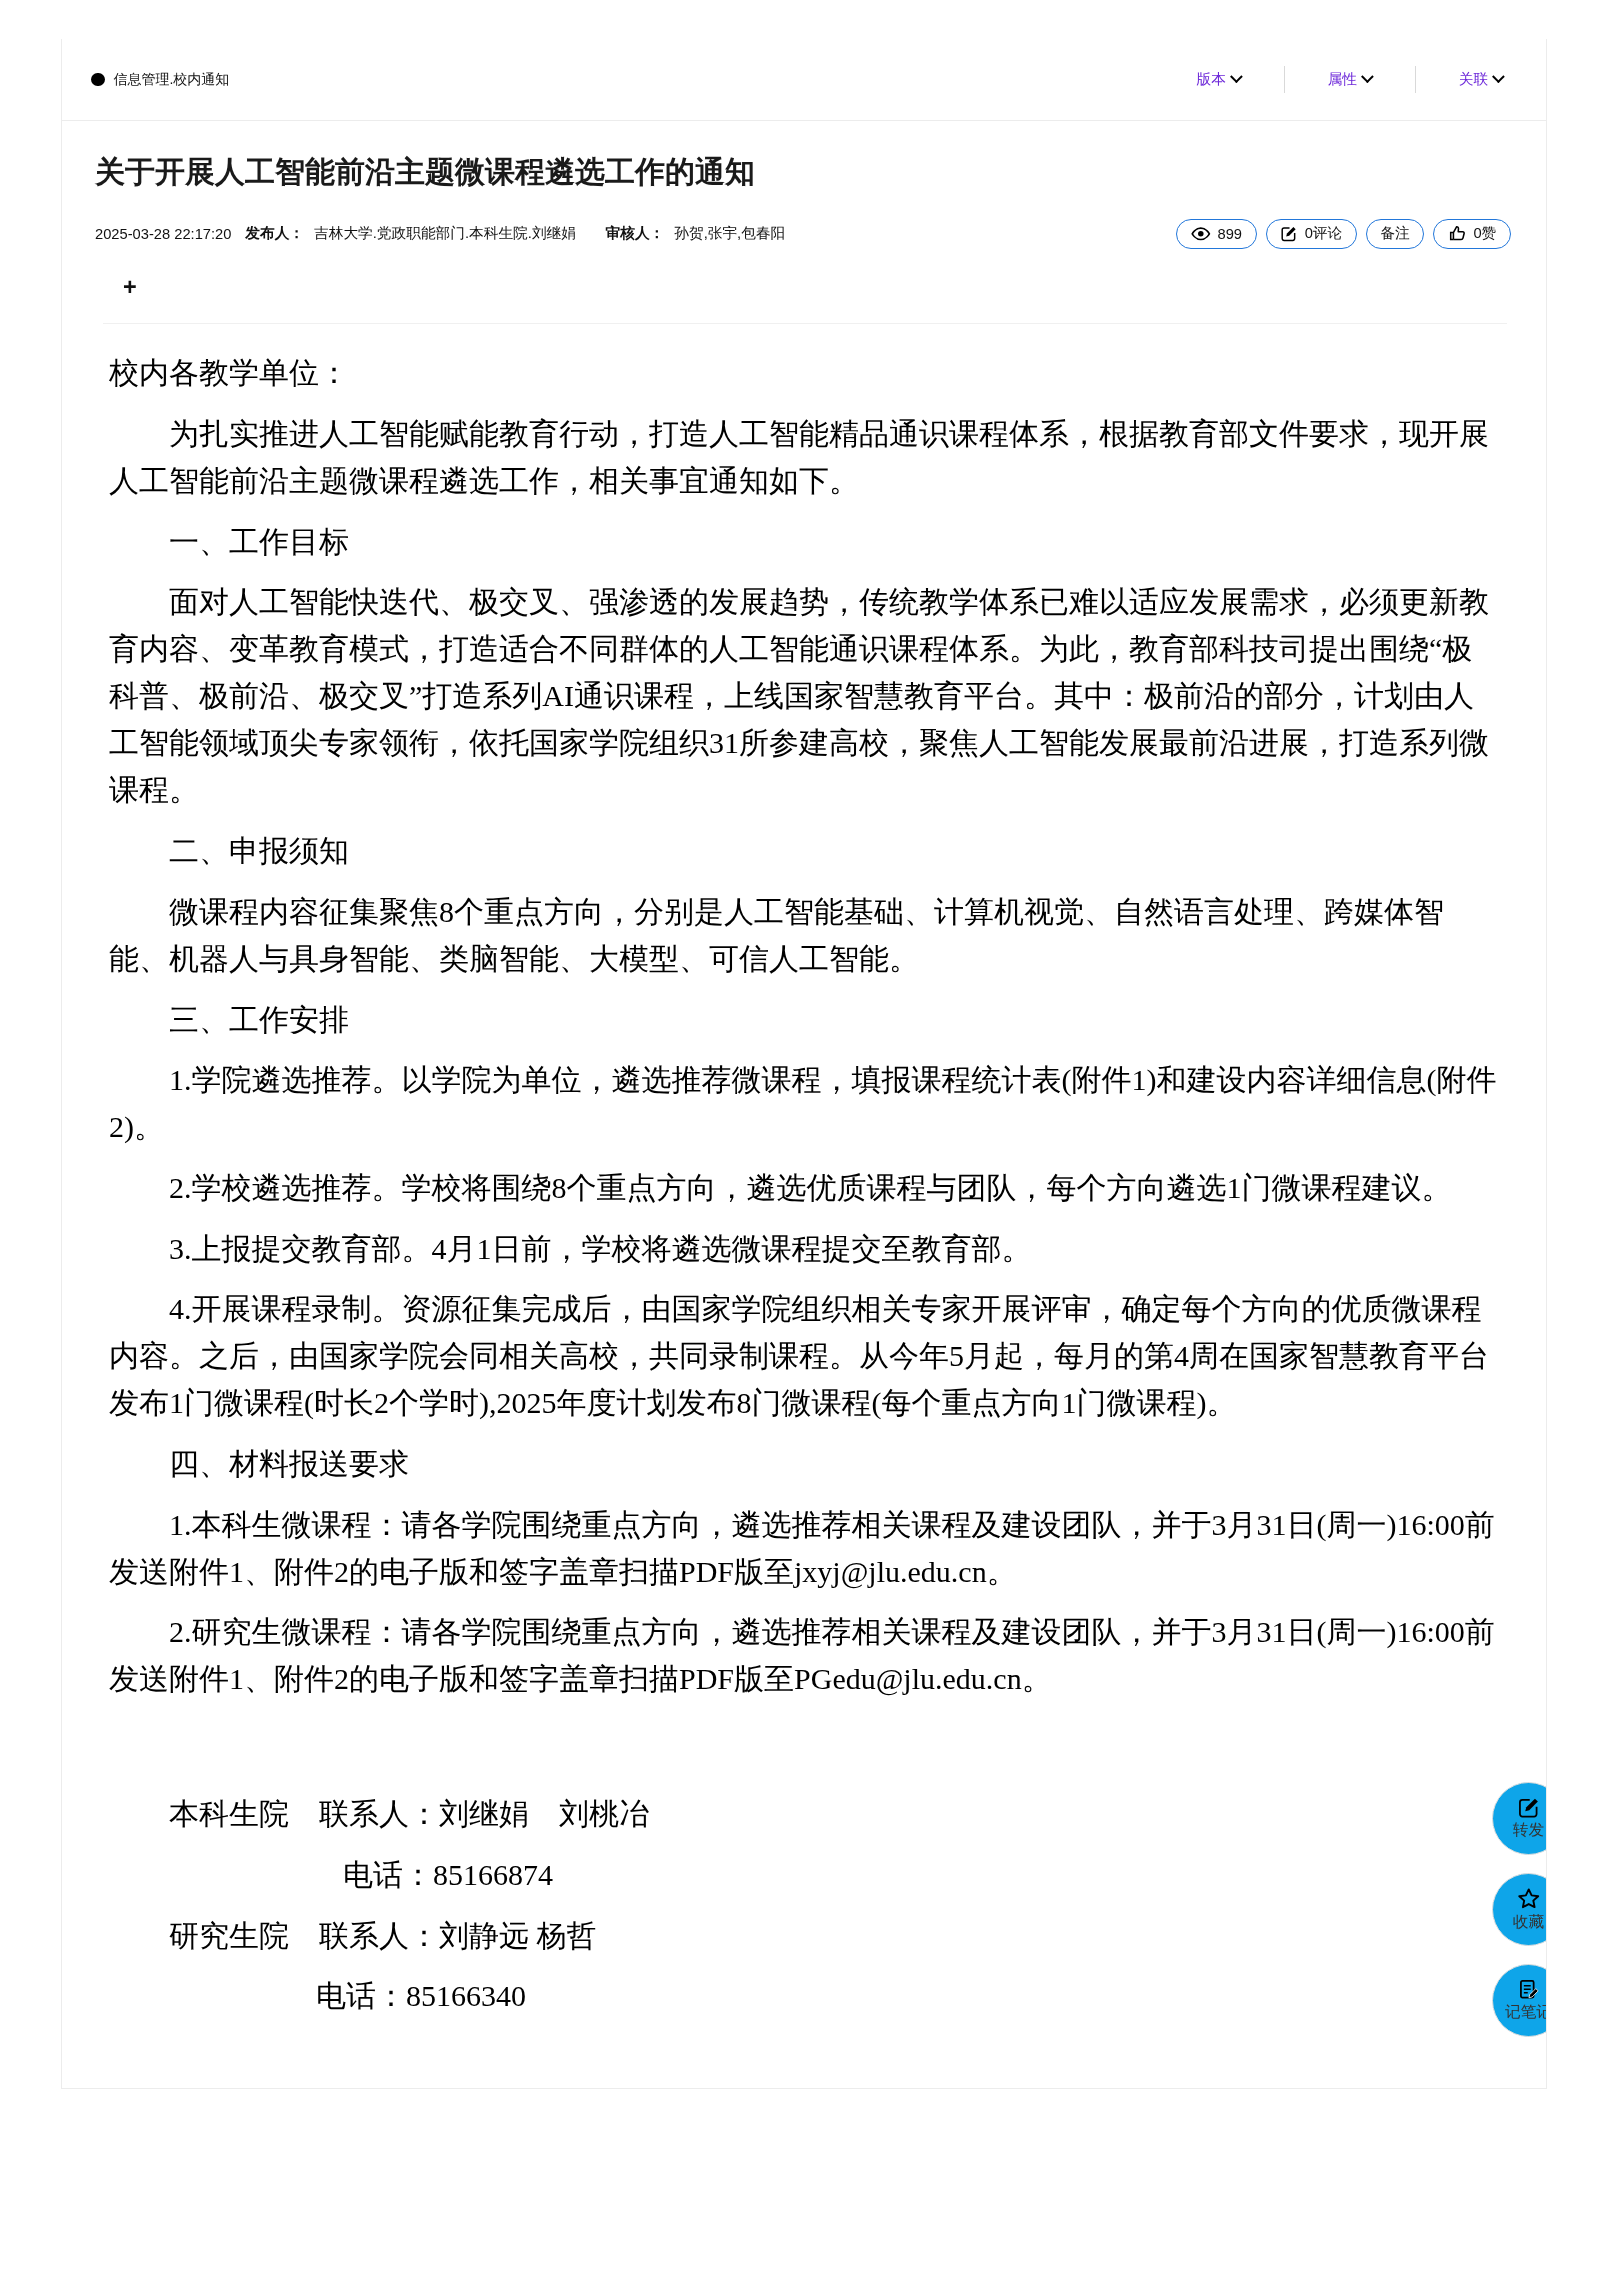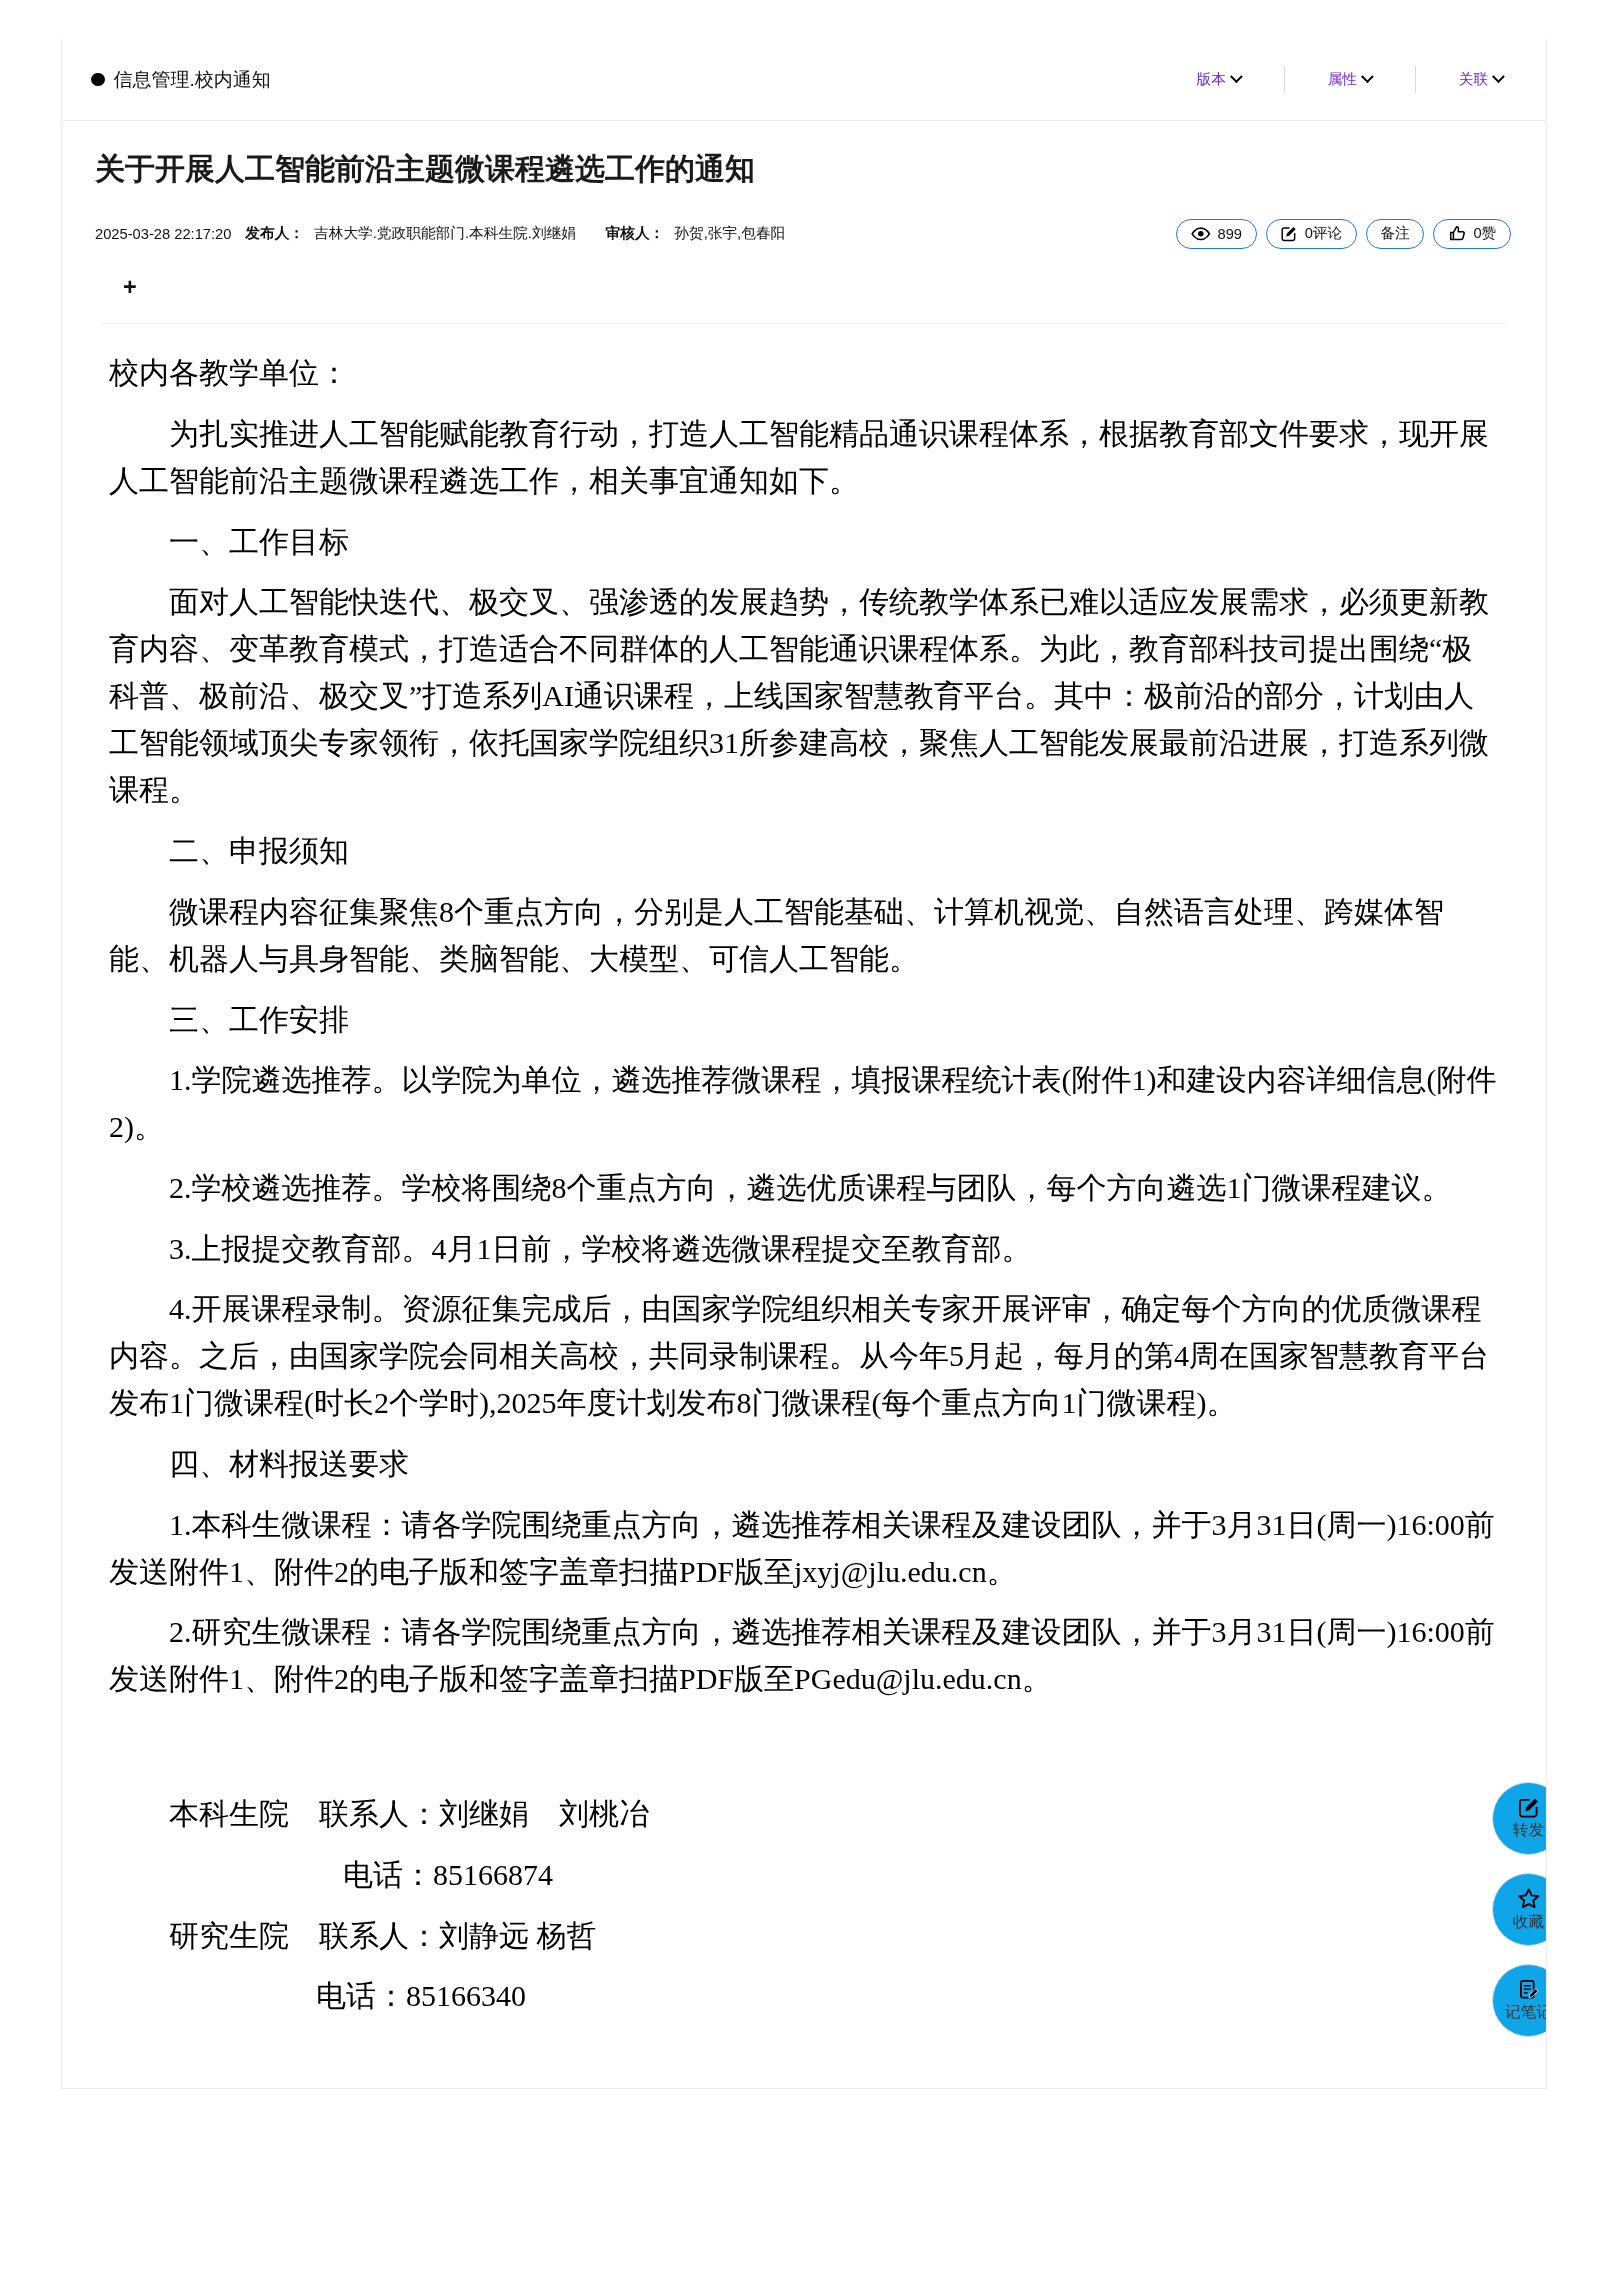--- a/index.html
+++ b/index.html
@@ -8,32 +8,32 @@
   .page { position:relative; width:1621px; height:2293px; background:#fff; overflow:hidden; }
 
   
   .frame { position:absolute; left:61px; top:39px; width:1486px; background:#fff;
            border-left:1px solid #ececec; border-right:1px solid #ececec; border-bottom:1px solid #ececec;
            padding-bottom:55px; }
 
   
   .topbar { display:flex; align-items:center; height:82px; padding:0 0 0 29px; border-bottom:1px solid #ececec; }
   .crumb-dot { width:13.7px; height:13.7px; border-radius:50%; background:#000; flex:0 0 auto; }
-  .crumb-text { margin-left:8.8px; font-size:19px; color:#111; }
+  .crumb-text { margin-left:8.8px; font-size:14px; color:#111; }
   .topbar .spacer { flex:1; }
   .menu { display:flex; align-items:center; height:100%; }
   .menu-item { display:flex; align-items:center; gap:6px; padding:0 43px; font-size:14.7px; color:#6d28d9; cursor:pointer; }
   .chev { width:8.8px; height:8.8px; border-right:2.5px solid #000; border-bottom:2.5px solid #000;
           transform:rotate(45deg) translate(-2px,-2px); display:inline-block; }
   .vdiv { width:1px; height:27.4px; background:#d9d9d9; }
 
   
   .title-block { padding:29px 35px 0 33px; }
   h1.title { font-size:30px; line-height:43px; font-weight:700; color:#1a1a1a;
-             font-family:Liberation Mono, monospace; }
+             font-family:Liberation Sans, sans-serif; }
   .meta-row { display:flex; align-items:center; margin-top:25.5px; font-size:14.7px; color:#111; }
   .meta-left span { vertical-align:middle; }
   .meta-date { margin-right:9.8px; }
   .meta-label { font-weight:700; margin-right:5.9px; }
   .meta-value { margin-right:25.5px; }
   .meta-right { margin-left:auto; display:flex; align-items:flex-end; }
   .pill { display:inline-flex; align-items:center; gap:6.9px; height:30px; padding:0 13.7px; margin-left:8.8px;
           border:1.5px solid #2277da; border-radius:16.7px; background:#fff; font-size:14.7px; color:#111; cursor:pointer; }
   .pill svg { display:block; }
 

